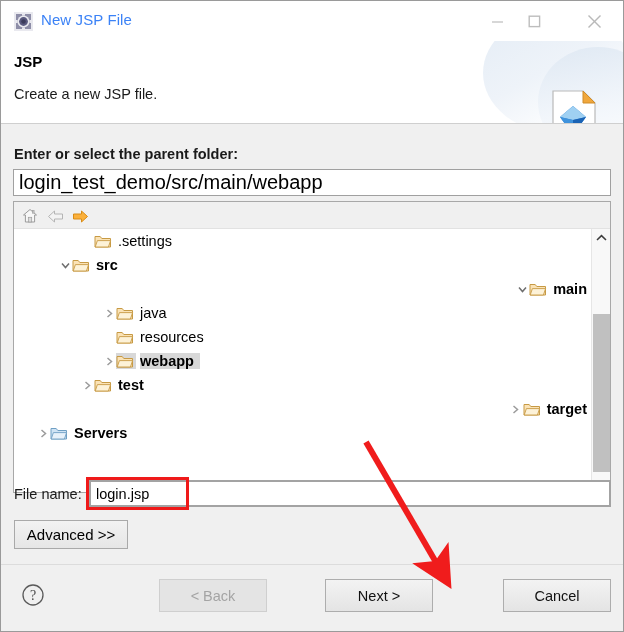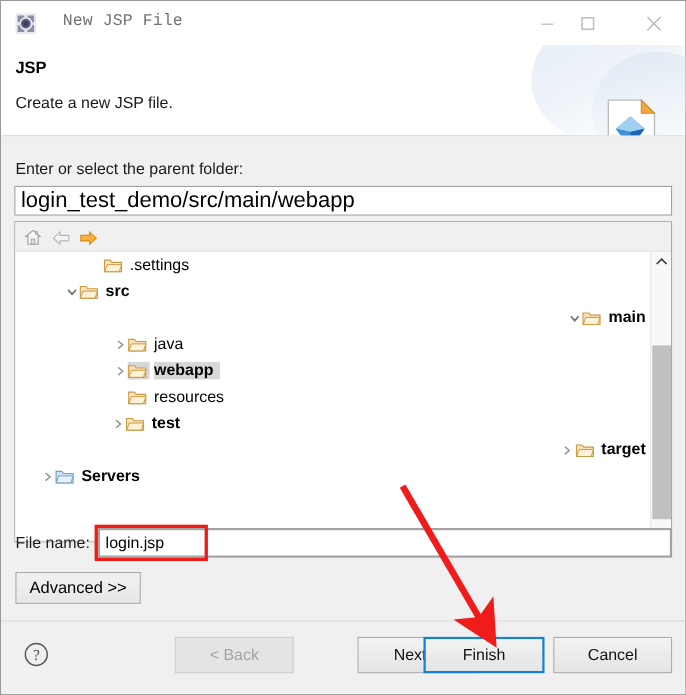--- a/index.html
+++ b/index.html
@@ -22,25 +22,24 @@
     position: absolute; left: 0; top: 0;
     width: 622px; height: 40px;
     background: #ffffff;
     display: flex; align-items: center;
   }
   .tb-icon {
     position: absolute; left: 13px; top: 11px;
     width: 19px; height: 19px;
   }
   .tb-title {
-    position: absolute; left: 56px; top: 10px;
-    font-size: 15px; color: #737373;
+    position: absolute; left: 40px; top: 10px;
+    font-size: 15px; color: #3b82f6;
     letter-spacing: .1px;
     white-space: nowrap;
-    font-family: Liberation Mono, monospace;
   }
   .winbtn {
     position: absolute; top: 0; height: 40px; width: 46px;
     display: flex; align-items: center; justify-content: center;
   }
   .winbtn svg { display: block; }
   #btn-min { left: 473px; }
   #btn-max { left: 510px; }
   #btn-close { left: 570px; }
 
@@ -77,21 +76,21 @@
   .hdr-icon {
     position: absolute; left: 548px; top: 48px;
     width: 52px; height: 58px;
   }
 
   
   .body { position: absolute; left: 0; top: 123px; width: 622px; height: 440px; background:#f0f0f0; }
 
   .lbl-parent {
     position: absolute; left: 13px; top: 22px;
-    font-size: 14.5px; color: #1a1a1a;
+    font-size: 14.5px; color: #1a1a1a; font-weight: bold;
   }
   .parent-input {
     position: absolute; left: 12px; top: 45px;
     width: 598px; height: 27px;
     background: #ffffff;
     border: 1px solid #a0a0a0;
     font-family: "Liberation Sans", sans-serif;
     font-size: 20px;
     color: #000;
     padding: 0 5px;
@@ -360,45 +359,45 @@
               </svg>
             </span>
             <span class="ficon">
               <svg width="18" height="15" viewBox="0 0 18 15">
                 <path d="M1 2.5h5.2l1.6 2H16.5v8.5H1z" fill="#fbe3b6" stroke="#c79a44" stroke-width="1"></path>
                 <path d="M3.4 6.6h13.2l-2.2 6.4H1.2z" fill="#fdf2d8" stroke="#c79a44" stroke-width=".9"></path>
               </svg>
             </span>
             <span class="tlabel">java</span>
           </div>
-          <div class="trow sel" style="padding-left: 88px;">
-            <span class="twist">
-              <svg width="11" height="11" viewBox="0 0 11 11">
-                <polyline points="3.5,2 7.5,5.5 3.5,9" fill="none" stroke="#9b9b9b" stroke-width="1.5"></polyline>
-              </svg>
-            </span>
-            <span class="ficon">
-              <svg width="18" height="15" viewBox="0 0 18 15">
-                <path d="M1 2.5h5.2l1.6 2H16.5v8.5H1z" fill="#fbe3b6" stroke="#c79a44" stroke-width="1"></path>
-                <path d="M3.4 6.6h13.2l-2.2 6.4H1.2z" fill="#fdf2d8" stroke="#c79a44" stroke-width=".9"></path>
-              </svg>
-            </span>
-            <span class="tlabel">webapp</span>
-          </div>
           <div class="trow" style="padding-left: 88px;">
             <span class="twist none"></span>
             <span class="ficon">
               <svg width="18" height="15" viewBox="0 0 18 15">
                 <path d="M1 2.5h5.2l1.6 2H16.5v8.5H1z" fill="#fbe3b6" stroke="#c79a44" stroke-width="1"></path>
                 <path d="M3.4 6.6h13.2l-2.2 6.4H1.2z" fill="#fdf2d8" stroke="#c79a44" stroke-width=".9"></path>
               </svg>
             </span>
             <span class="tlabel">resources</span>
           </div>
-          <div class="trow bold" style="padding-left: 66px; margin-left: 20px;">
+          <div class="trow sel" style="padding-left: 88px;">
+            <span class="twist">
+              <svg width="11" height="11" viewBox="0 0 11 11">
+                <polyline points="3.5,2 7.5,5.5 3.5,9" fill="none" stroke="#9b9b9b" stroke-width="1.5"></polyline>
+              </svg>
+            </span>
+            <span class="ficon">
+              <svg width="18" height="15" viewBox="0 0 18 15">
+                <path d="M1 2.5h5.2l1.6 2H16.5v8.5H1z" fill="#fbe3b6" stroke="#c79a44" stroke-width="1"></path>
+                <path d="M3.4 6.6h13.2l-2.2 6.4H1.2z" fill="#fdf2d8" stroke="#c79a44" stroke-width=".9"></path>
+              </svg>
+            </span>
+            <span class="tlabel">webapp</span>
+          </div>
+          <div class="trow bold" style="padding-left: 66px;">
             <span class="twist">
               <svg width="11" height="11" viewBox="0 0 11 11">
                 <polyline points="3.5,2 7.5,5.5 3.5,9" fill="none" stroke="#9b9b9b" stroke-width="1.5"></polyline>
               </svg>
             </span>
             <span class="ficon">
               <svg width="18" height="15" viewBox="0 0 18 15">
                 <path d="M1 2.5h5.2l1.6 2H16.5v8.5H1z" fill="#fbe3b6" stroke="#c79a44" stroke-width="1"></path>
                 <path d="M3.4 6.6h13.2l-2.2 6.4H1.2z" fill="#fdf2d8" stroke="#c79a44" stroke-width=".9"></path>
               </svg>
@@ -459,21 +458,20 @@
 
   <div class="footer">
     <span class="help-icon">
       <svg width="24" height="24" viewBox="0 0 24 24">
         <circle cx="12" cy="12" r="10" fill="none" stroke="#5a5a5a" stroke-width="1.3"></circle>
         <text x="12" y="17" font-family="Liberation Serif, serif" font-size="14" fill="#4a4a4a" text-anchor="middle">?</text>
       </svg>
     </span>
     <button class="fbtn" id="btn-back">&lt; Back</button>
     <button class="fbtn" id="btn-next">Next &gt;</button>
-    <button class="fbtn" id="btn-finish">Finish</button>
     <button class="fbtn" id="btn-cancel">Cancel</button>
   </div>
 
   <svg class="arrow-svg" viewBox="0 0 624 632">
     <defs>
       <marker id="ah" markerWidth="7" markerHeight="7" refX="2.2" refY="3.5" orient="auto">
         <polygon points="0,0 7,3.5 0,7 1.6,3.5" fill="#f01c1c"></polygon>
       </marker>
     </defs>
     <line x1="365" y1="441" x2="436" y2="563" stroke="#f01c1c" stroke-width="6" marker-end="url(#ah)"></line>

